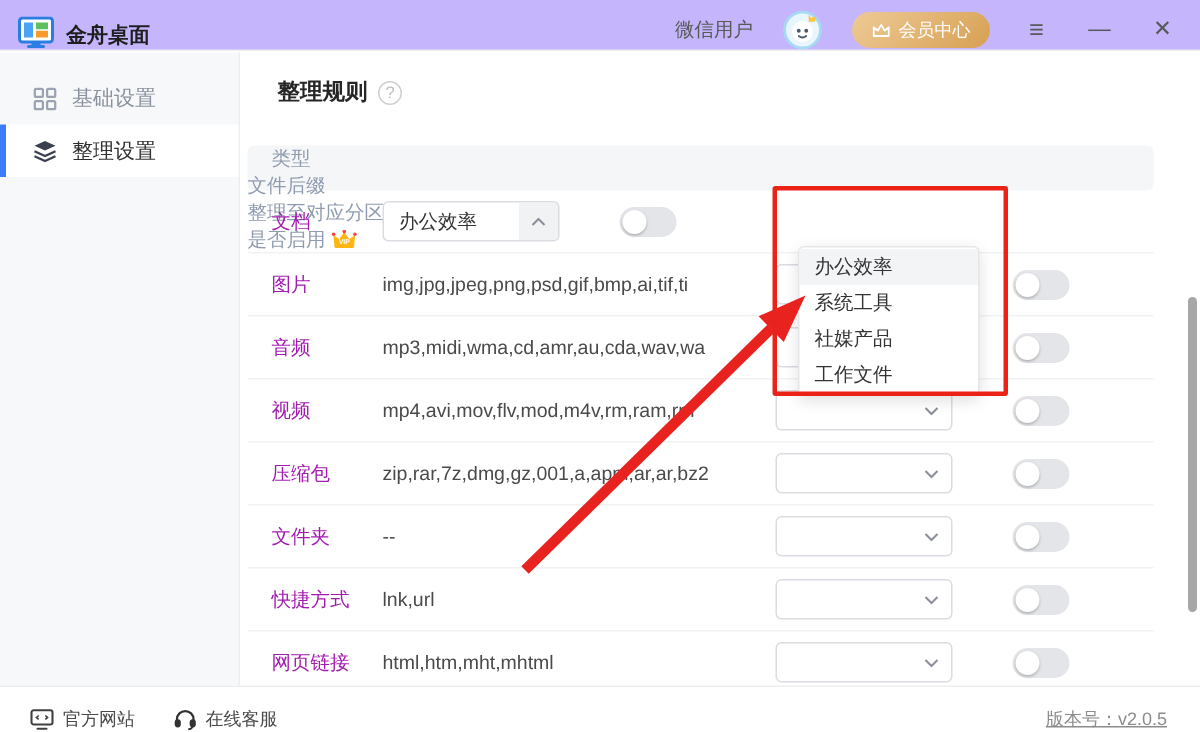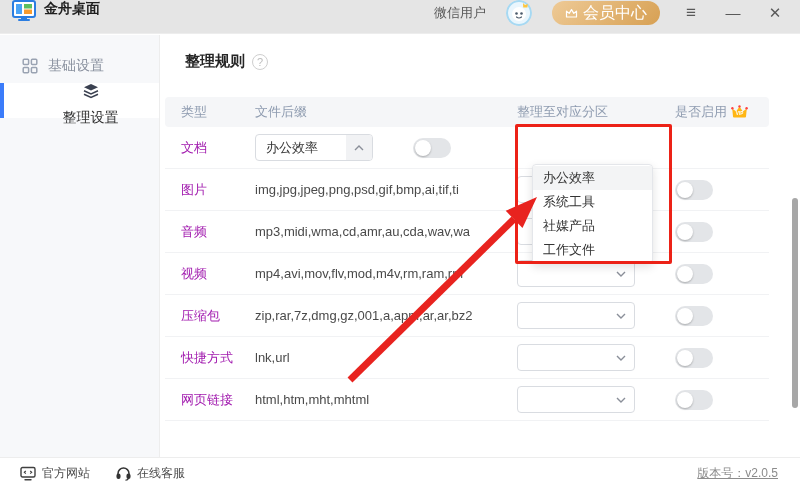--- a/index.html
+++ b/index.html
@@ -4,48 +4,48 @@
 <style>
   * { margin:0; padding:0; box-sizing:border-box; }
   html,body { width:800px; height:488px; }
   body {
     font-family:"Liberation Sans","DejaVu Sans",sans-serif;
     background:#fff; position:relative; overflow:hidden;
     -webkit-font-smoothing:antialiased; color:#333;
   }
   
   #titlebar { position:absolute; left:0; top:0; width:800px; height:34px;
-    background:#e5e5e5; border-bottom:1px solid #ededed; display:flex; align-items:flex-start; z-index:10;}
+    background:#c4b5fd; border-bottom:1px solid #ededed; display:flex; align-items:flex-end; z-index:10;}
   .app-icon { margin-left:12px; width:24px; height:22px; display:flex; align-items:center;}
   .app-title { margin-left:8px; font-size:14px; font-weight:bold; color:#1f1f1f; }
   .tb-right { margin-left:auto; display:flex; align-items:center; gap:20px; padding-right:14px; }
   .user-name { font-size:13px; color:#595959; }
   .avatar { width:26px; height:26px; border-radius:50%; overflow:hidden; position:relative; }
   .member-btn { display:flex; align-items:center; gap:5px; height:24px; padding:0 13px;
     border-radius:13px; background:linear-gradient(135deg,#eeca96,#d7a053);
-    color:#fff; font-size:16px; cursor:pointer; border:none; }
+    color:#fff; font-size:12px; cursor:pointer; border:none; }
   .win-ctl { font-size:15px; color:#595959; width:22px; text-align:center; cursor:pointer; line-height:22px;}
   .win-ctl.menu { font-size:17px; }
   
   #sidebar { position:absolute; left:0; top:35px; width:160px; height:422px;
     background:#f7f8fa; border-right:1px solid #ededed; padding-top:13px; }
   .side-item { position:relative; height:35px; display:flex; align-items:center;
     padding-left:22px; gap:10px; font-size:14px; color:#8a919f; cursor:pointer; }
-  .side-item.active { background:#fff; color:#303档03; color:#303030;flex-direction:column; }
+  .side-item.active { background:#fff; color:#303档03; color:#303030; }
   .side-item.active::before { content:""; position:absolute; left:0; top:0; width:4px; height:100%; background:#3b7cfa; }
   .side-item .sicon { width:16px; height:16px; display:flex; }
   
   #main { position:absolute; left:161px; top:35px; width:590px; height:422px; background:#fff; }
   .main-title-row { position:absolute; left:24px; top:17px; display:flex; align-items:center; gap:7px; }
   .main-title { font-size:15px; font-weight:bold; color:#262626; }
   .help-icon { width:16px; height:16px; border:1px solid #cfcfcf; border-radius:50%;
     color:#bdbdbd; font-size:11px; display:flex; align-items:center; justify-content:center; cursor:pointer; }
   .thead { position:absolute; left:4px; top:62px; width:604px; height:30px;
-    background:#f5f6f8; border-radius:4px; display:flex; align-items:center;
-    font-size:13px; color:#8f9cb0; }
+    background:#f5f6f8; border-radius:4px; display:flex; 
+    font-size:13px; color:#8f9cb0;flex-direction:column; }
   .th-type { margin-left:16px; width:74px; }
   .th-ext  { width:262px; }
   .th-part { width:158px; }
   .th-enable { display:flex; align-items:center; gap:4px; }
   .tbody { position:absolute; left:4px; top:92px; width:604px; }
   .row { height:42px; display:flex; align-items:center; border-bottom:1px solid #f1f2f4; font-size:13px; }
   .c-type { margin-left:16px; width:74px; color:#a21caf; }
   .c-ext { width:262px; color:#4a4a4a; white-space:nowrap; overflow:hidden; }
   .select { width:118px; height:27px; border:1px solid #d9dce1; border-radius:4px; background:#fff;
     display:flex; align-items:center; cursor:pointer; position:relative; }
@@ -59,21 +59,21 @@
   .dd-panel { position:absolute; left:371px; top:129px; width:121px; background:#fff;
     border:1px solid #e4e6ea; border-radius:4px; box-shadow:0 3px 10px rgba(0,0,0,.12);
     z-index:40; padding:1px 0; }
   .dd-opt { height:24px; line-height:24px; padding-left:10px; font-size:13px; color:#333; cursor:pointer; white-space:nowrap;}
   .dd-opt.sel { background:#f3f4f5; }
   
   .scrollbar { position:absolute; left:631px; top:163px; width:6px; height:210px;
     border-radius:3px; background:#a7a7a7; z-index:5; cursor:grab; }
   
   #footer { position:absolute; left:0; top:457px; width:800px; height:31px; background:#fff;
-    border-top:1px solid #ededed; display:flex; align-items:center; font-size:12px; color:#4a4a4a; z-index:10;}
+    border-top:1px solid #ededed; display:flex; align-items:flex-end; font-size:12px; color:#4a4a4a; z-index:10;}
   .foot-link { display:flex; align-items:center; gap:6px; cursor:pointer; }
   .foot-link.site { margin-left:20px; }
   .foot-link.support { margin-left:26px; }
   .version { margin-left:auto; margin-right:22px; color:#8c8c8c;text-decoration:underline; }
   
   .red-rect { position:absolute; left:515px; top:124px; width:157px; height:140px;
     border:3px solid #ec2217; z-index:55; pointer-events:none; border-radius:2px;}
   #arrow-svg { position:absolute; left:0; top:0; width:800px; height:488px; z-index:60; pointer-events:none; }
 </style>
 </head>
@@ -240,20 +240,35 @@
           <svg width="10" height="6" viewBox="0 0 10 6" fill="none" stroke="#8a8f99" stroke-width="1.4">
               <path d="M1 1 L5 5 L9 1"></path>
             </svg>
         </span>
       </div>
       <div class="toggle">
           <div class="knob"></div>
         </div>
     </div>
 
+    <div class="row">
+      <span class="c-type">文件夹</span>
+      <span class="c-ext">--</span>
+      <div class="select">
+        <span class="sel-text"></span>
+        <span class="chev">
+          <svg width="10" height="6" viewBox="0 0 10 6" fill="none" stroke="#8a8f99" stroke-width="1.4">
+              <path d="M1 1 L5 5 L9 1"></path>
+            </svg>
+        </span>
+      </div>
+      <div class="toggle">
+          <div class="knob"></div>
+        </div>
+    </div>
 
     <div class="row">
       <span class="c-type">快捷方式</span>
       <span class="c-ext">lnk,url</span>
       <div class="select">
         <span class="sel-text"></span>
         <span class="chev">
           <svg width="10" height="6" viewBox="0 0 10 6" fill="none" stroke="#8a8f99" stroke-width="1.4">
               <path d="M1 1 L5 5 L9 1"></path>
             </svg>

